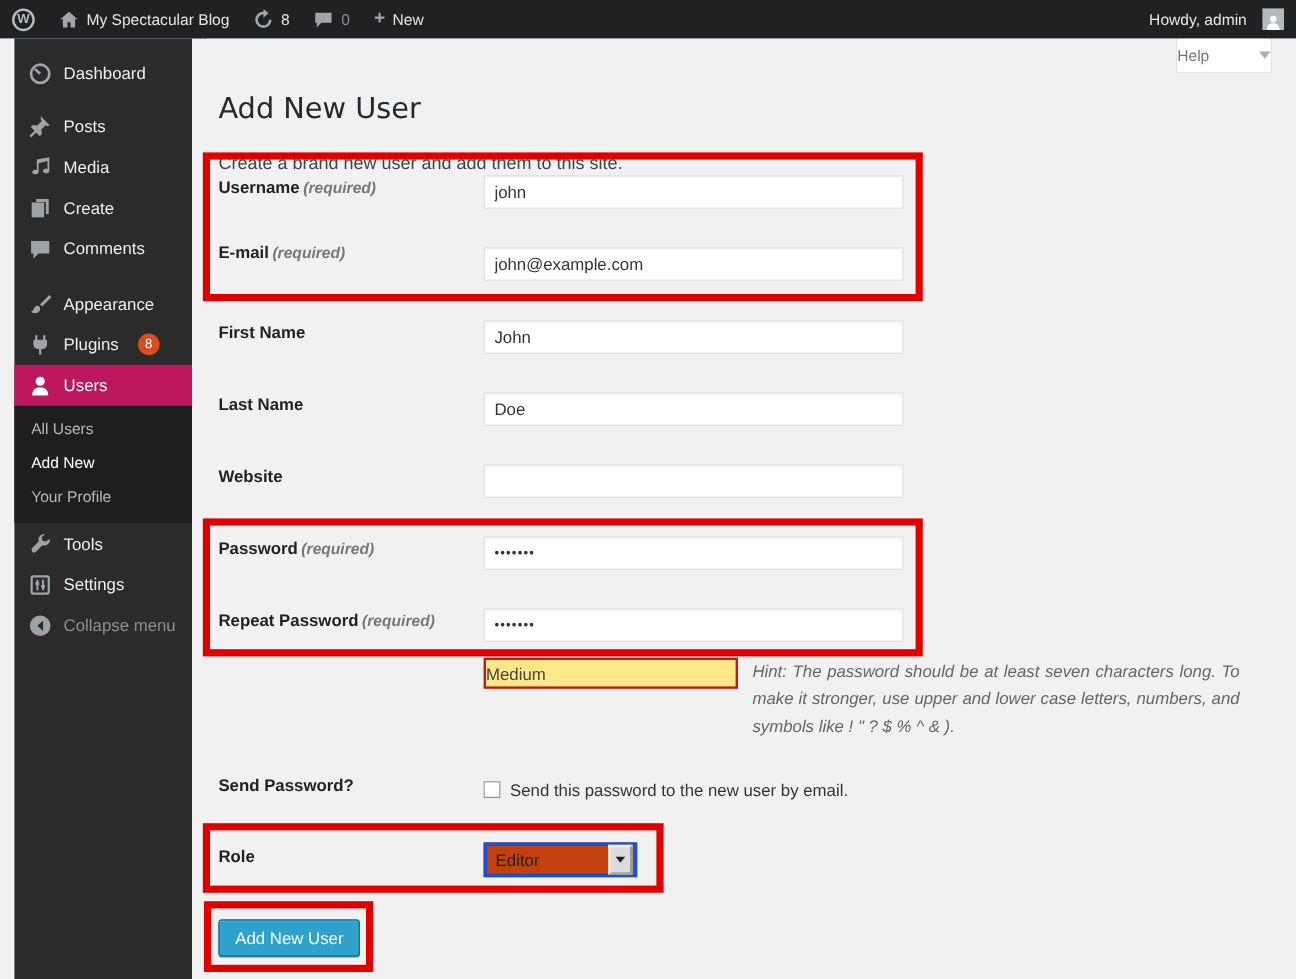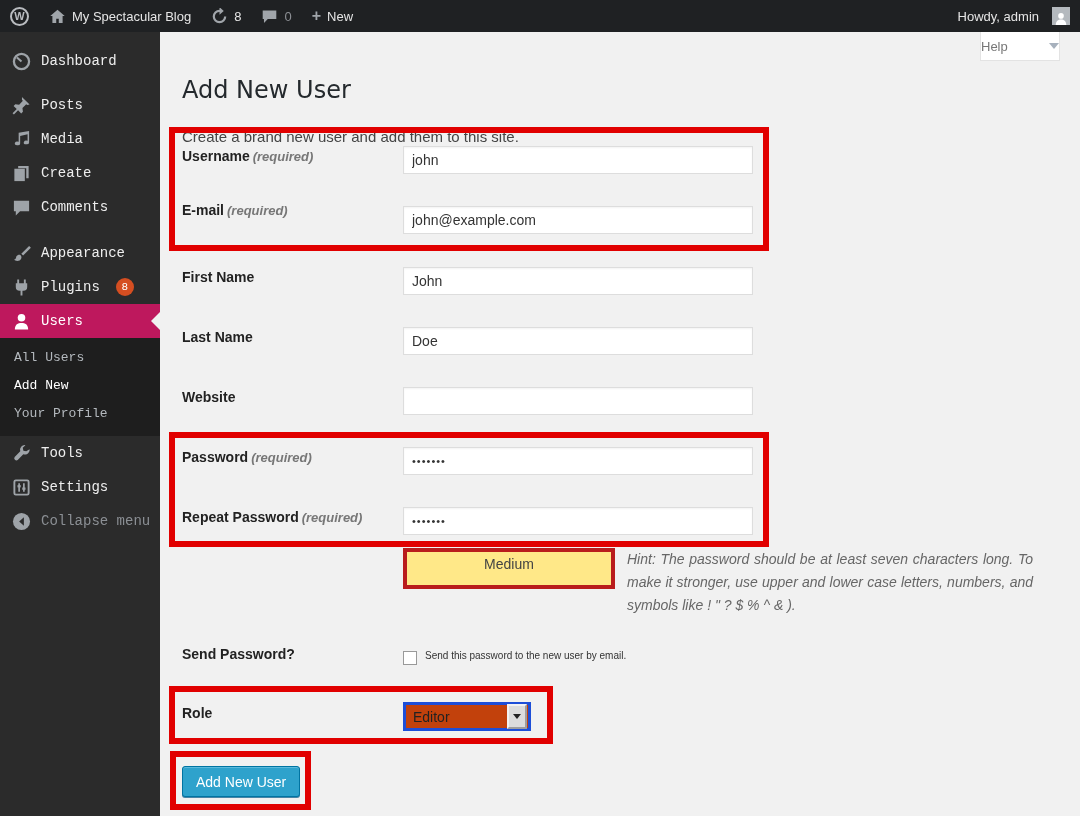--- a/index.html
+++ b/index.html
@@ -16,22 +16,22 @@
   .ab-item .dim { color:#8c8f94; }
   .wp-logo-circle { width:19px; height:19px; border:2px solid #b9bcc0; border-radius:50%;
     color:#b9bcc0; font-weight:bold; font-size:11px; line-height:15px; text-align:center; }
   .ab-icon { width:17px; height:17px; color:#a0a5aa; display:inline-flex; }
   .ab-icon svg { width:100%; height:100%; }
   .plus-glyph { color:#a0a5aa; font-size:16px; font-weight:bold; line-height:16px; }
   .avatar { width:18px; height:18px; background:#b4b9be; display:inline-flex; align-items:flex-end; justify-content:center; overflow:hidden; margin-left:7px; }
   .avatar svg { width:14px; height:14px; color:#fff; }
 
   
-  .sidebar { position:absolute; left:0; top:32px; width:160px; height:784px;
-    background:#2b2b2b; color:#eee; font-size:14px;font-family:Liberation Mono, monospace; }
+  .sidebar { position:absolute; left:12px; top:32px; width:160px; height:784px;
+    background:#2b2b2b; color:#eee; font-size:14px; }
   .menu { list-style:none; padding-top:12px; }
   .menu-item { height:34px; display:flex; align-items:center; gap:10px;
     padding-left:12px; color:#eee; cursor:pointer; position:relative; }
   .menu-item .mi-icon { width:19px; height:19px; color:#9ea3a8; display:inline-flex; flex:none; }
   .menu-item .mi-icon svg { width:100%; height:100%; }
   .mt10 { margin-top:10px; } .mt12 { margin-top:12px; }
   .menu-item.active { background:#be185d; color:#fff; }
   .menu-item.active .mi-icon { color:#fff; }
   .active-arrow { position:absolute; right:0; top:50%; margin-top:-9px; width:0; height:0;
     border-top:9px solid transparent; border-bottom:9px solid transparent; border-right:9px solid #f1f1f1; }
@@ -55,27 +55,27 @@
   .page-desc { position:absolute; left:22px; top:96px; font-size:15px; color:#444; }
 
   .frow-label { position:absolute; left:22px; width:215px; height:28px; line-height:20px;
     font-size:14px; color:#222;font-weight:bold; }
   .frow-label .req { font-style:italic; color:#777; font-size:13px; margin-left:3px; }
   .txt-input { position:absolute; left:243px; width:350px; height:28px; background:#fff;
     border:1px solid #ddd; box-shadow:inset 0 1px 2px rgba(0,0,0,.05); padding:0 8px;
     font-size:14px; color:#333; font-family:inherit; }
 
   .strength-wrap { position:absolute; left:243px; top:516px; width:630px; }
-  .strength-box { float:left; width:212px; height:41px; background:#ffe888; border:4px solid #b91c1c;
-    text-align:center; line-height:24px; font-size:14px; color:#444; margin:0 12px 24px 0; }
+  .strength-box { float:left; width:212px; height:26px; background:#ffe888; border:2px solid #b91c1c;
+    line-height:24px; font-size:14px; color:#444; margin:0 12px 24px 0; }
   .pw-hint { font-style:italic; color:#666; font-size:14px; line-height:23px; text-align:justify; }
 
   .checkbox { position:absolute; left:243px; width:14px; height:14px; background:#fff;
     border:1px solid #999; cursor:pointer; }
-  .checkbox-label { position:absolute; left:265px; font-size:10px; color:#333; }
+  .checkbox-label { position:absolute; left:265px; font-size:14px; color:#333; }
 
   .role-select { position:absolute; left:243px; top:670px; width:128px; height:29px; background:#c2410c;
     border:3px solid #1d4ed8; display:flex; align-items:center; cursor:pointer; }
   .role-value { flex:1; padding-left:7px; font-size:14px; color:#222; }
   .role-arrow-btn { width:20px; height:25px; margin-right:1px; background:#dcdcdc;
     border:2px outset #f2f2f2; display:flex; align-items:center; justify-content:center; }
   .role-arrow { width:0; height:0; border-left:4px solid transparent; border-right:4px solid transparent;
     border-top:5px solid #222; }
 
   .btn-primary { position:absolute; left:22px; top:734px; height:31px; padding:0 13px;

